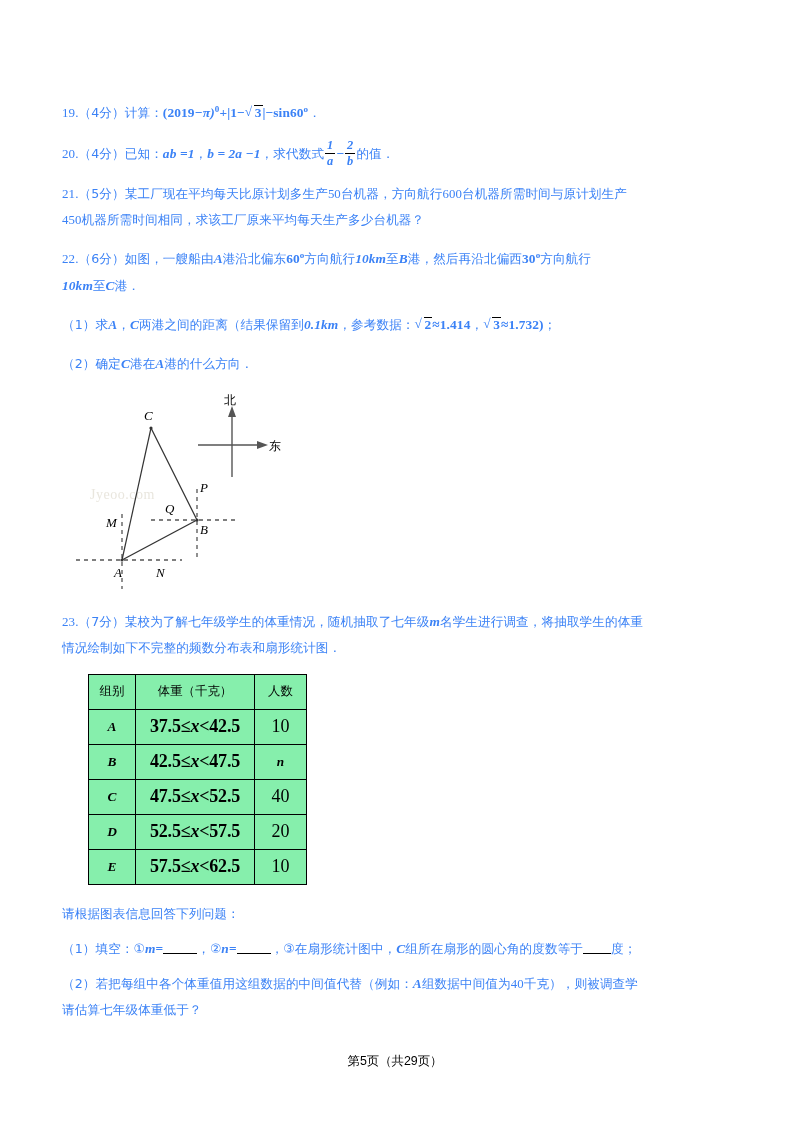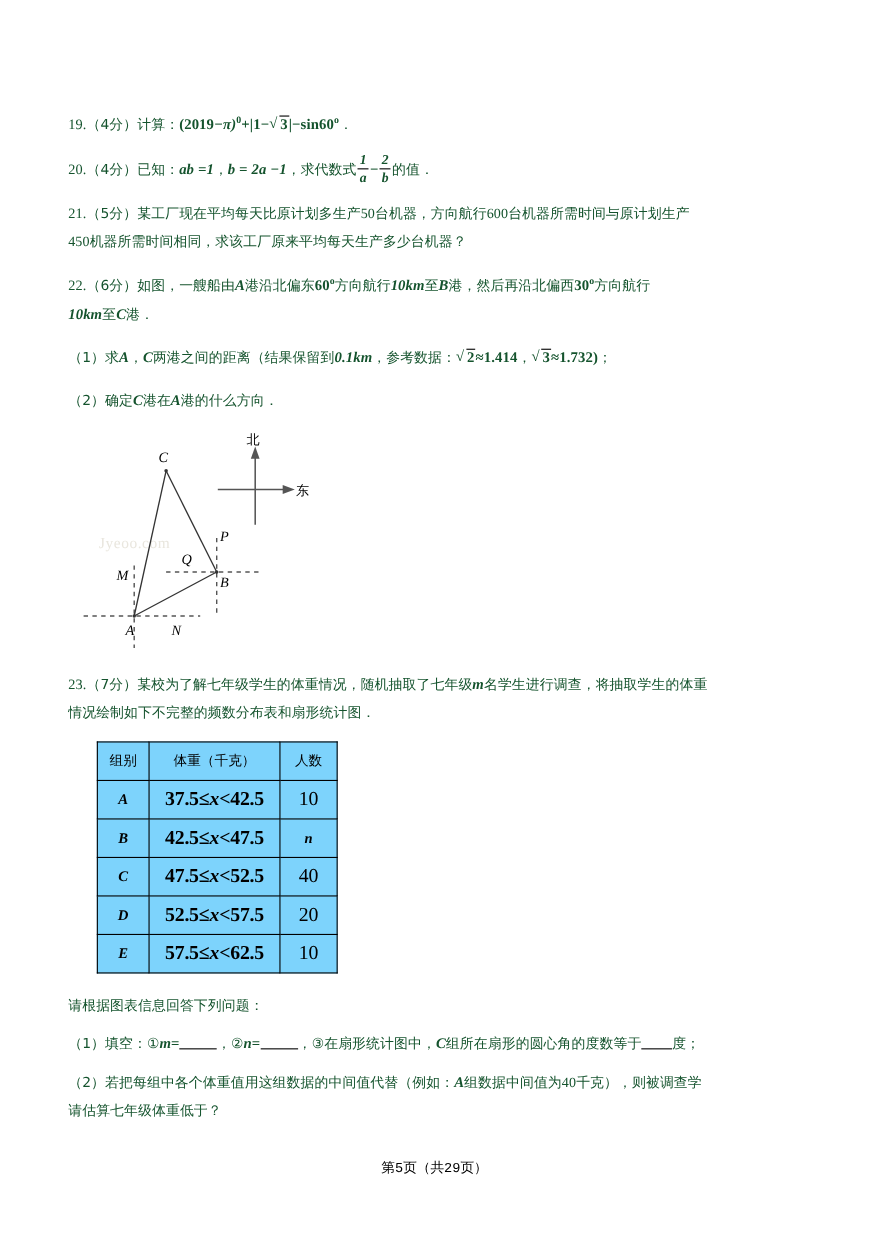--- a/index.html
+++ b/index.html
@@ -23,21 +23,21 @@
     position: absolute;
     left: 62px;
     top: 96px;
     width: 672px;
   }
 
   
   .qline {
     font-size: 13.2px;
     line-height: 26px;
-    color: #14532d;
+    color: #3b82f6;
     margin: 0 0 0 0;
     letter-spacing: 0.1px;
   }
   .q-gap-md { margin-top: 13px; }
   .q-gap-sm { margin-top: 9px; }
 
   .qnum {
     font-family: "Liberation Serif", serif;
     font-size: 13px;
   }
@@ -131,21 +131,21 @@
     font-size: 14px;
     color: #e9e6de;
     letter-spacing: 0.5px;
     user-select: none;
   }
 
   
   .freq-table {
     border-collapse: collapse;
     margin: 13px 0 16px 26px;
-    background: #7dd3fc;
+    background: #86efac;
   }
   .freq-table td, .freq-table th {
     border: 1.1px solid #000;
     padding: 0;
     text-align: center;
     vertical-align: middle;
     height: 34px;
   }
   .col-group { width: 46px; }
   .col-weight { width: 118px; }
@@ -191,21 +191,21 @@
     width: 28px;
   }
 
   
   .footer {
     position: absolute;
     left: 0;
     top: 1053px;
     width: 790px;
     text-align: center;
-    font-family: Liberation Mono, monospace;
+    font-family: Liberation Sans, sans-serif;
     font-size: 12.4px;
     color: #000;
   }
 </style>
 </head>
 <body>
 
 <div class="page">
   <div class="content">
 

